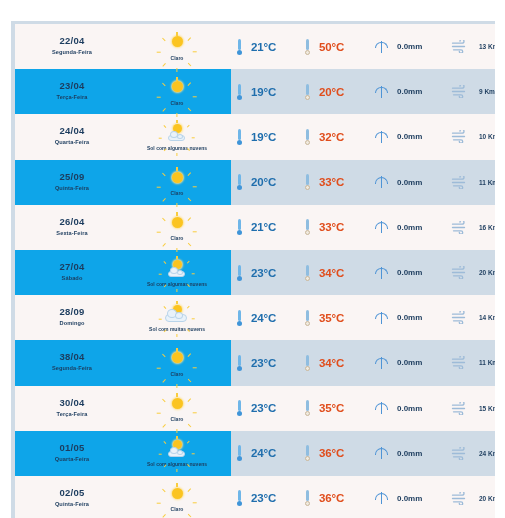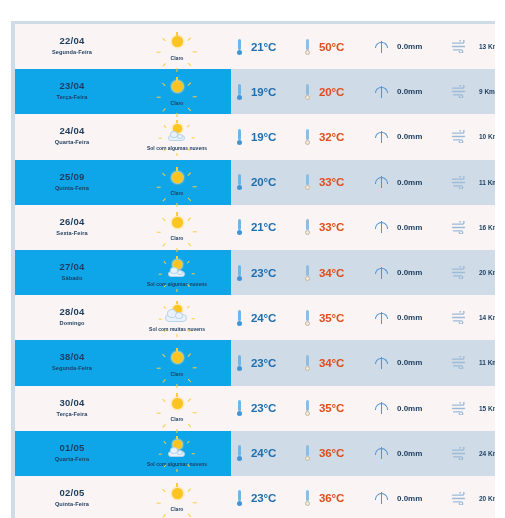--- a/index.html
+++ b/index.html
@@ -591,21 +591,21 @@
                 <path d="M1.5 3.2 H11 a2 2 0 1 0 -2 -2" fill="none" stroke="#9dbbd8" stroke-width="1.3" stroke-linecap="round"></path>
                 <path d="M1.5 6.5 H13.5" fill="none" stroke="#9dbbd8" stroke-width="1.3" stroke-linecap="round"></path>
                 <path d="M2.5 9.8 H10 a1.7 1.7 0 1 1 -1.7 1.7" fill="none" stroke="#9dbbd8" stroke-width="1.3" stroke-linecap="round"></path>
               </svg>
               <span class="wind-value">20 Km/h</span>
             </div>
           </td>
         </tr>
         <tr class="row odd">
           <td class="cell-day">
-            <div class="day-date">28/04</div>
+            <div class="day-date">28/09</div>
             <div class="day-name">Domingo</div>
           </td>
           <td class="cell-icon">
             <div class="cond-wrap">
               <span class="cond-glyph">
                 <span class="sun-core" style="width: 9px; height: 9px; margin: -8px 0px 0px -4.5px;"></span>
                 <span class="sun-ray" style="height: 3px; transform-origin: 0.7px 9px; margin-top: -3px; transform: rotate(0deg) translateY(-9px);"></span>
                 <span class="sun-ray" style="height: 3px; transform-origin: 0.7px 9px; margin-top: -3px; transform: rotate(45deg) translateY(-9px);"></span>
                 <span class="sun-ray" style="height: 3px; transform-origin: 0.7px 9px; margin-top: -3px; transform: rotate(90deg) translateY(-9px);"></span>
                 <span class="sun-ray" style="height: 3px; transform-origin: 0.7px 9px; margin-top: -3px; transform: rotate(135deg) translateY(-9px);"></span>

